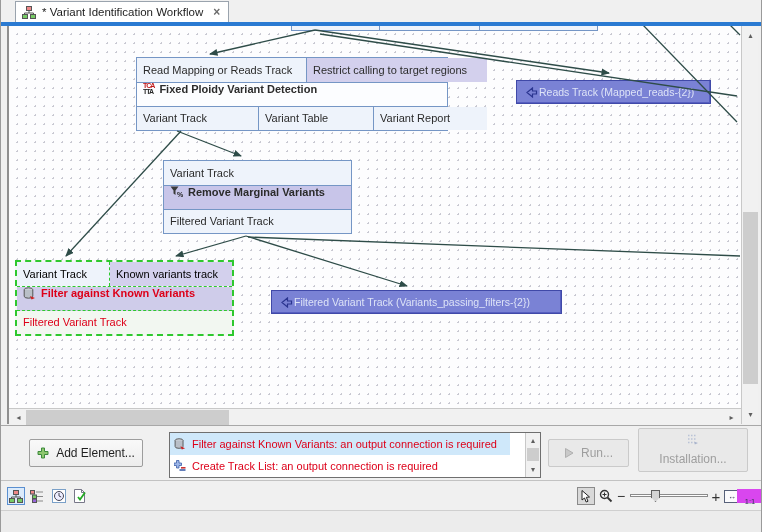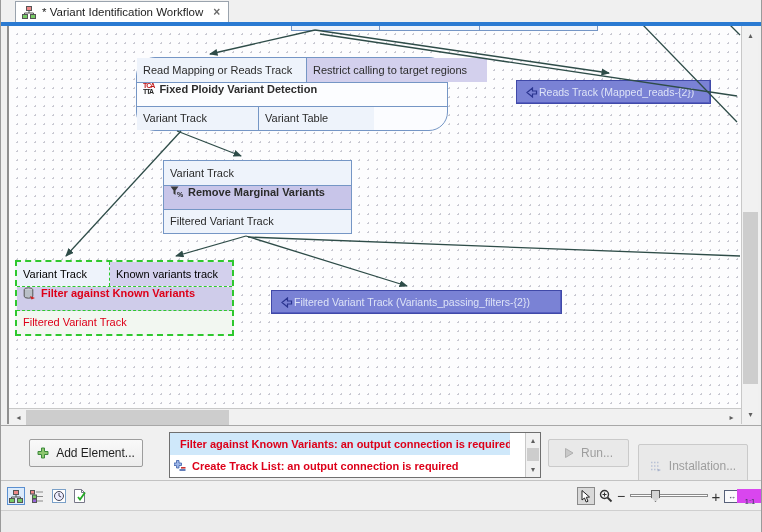--- a/index.html
+++ b/index.html
@@ -49,21 +49,21 @@
   .vscroll{position:absolute;left:740px;top:26px;width:17px;height:398px;background:#f1f1f1;border-left:1px solid #c8c8c8;}
   .hscroll{position:absolute;left:8px;top:408px;width:732px;height:17px;background:#f1f1f1;border-top:1px solid #c8c8c8;}
   .sbtn{position:absolute;display:flex;align-items:center;justify-content:center;color:#5e5e5e;font-size:8px;background:#f1f1f1;}
   .thumb{position:absolute;background:#cdcdcd;}
   
   .bottombar{position:absolute;left:0;top:425px;width:762px;height:55px;background:#f0f0f0;border-top:1px solid #a8a8a8;}
   .btn{position:absolute;display:flex;align-items:center;justify-content:center;gap:7px;font-size:12px;color:#1f1f1f;
        background:linear-gradient(#f9f9f9,#ededed);border:1px solid #9d9d9d;border-radius:2px;}
   .btn.disabled{background:#e9e9e9;border:1px solid #cacaca;color:#9e9e9e;}
   .msgpanel{position:absolute;left:168px;top:6px;width:372px;height:46px;background:#ffffff;border:1px solid #6f6f6f;}
-  .msgrow{display:flex;align-items:center;gap:6px;height:22px;padding:0 4px;font-size:11px;white-space:nowrap;overflow:hidden;width:340px;font-weight:bold;}
+  .msgrow{display:flex;align-items:center;gap:6px;height:22px;padding:0 4px;font-size:11px;white-space:nowrap;overflow:hidden;width:340px;}
   .msgrow.sel{background:#cfe8fa;}
   .msgscroll{position:absolute;right:0;top:0;width:15px;height:44px;background:#f1f1f1;border-left:1px solid #c8c8c8;}
   
   .statusbar{position:absolute;left:0;top:480px;width:762px;height:30px;background:#f0f0f0;border-top:1px solid #c2c2c2;}
   .tool{position:absolute;top:6px;width:18px;height:18px;display:flex;align-items:center;justify-content:center;}
   .tool.selected{background:#dcebfb;border:1px solid #5a8fd0;}
   .tool.pressed{background:#d9d9d9;border:1px solid #8a8a8a;}
   .minus::before{content:"\2212";font-size:14px;color:#333;}
   .plus::before{content:"+";font-size:15px;color:#333;}
   .arr-up::before{content:"\25B4";}
@@ -97,39 +97,41 @@
   <div class="blueband"></div>
   <div class="canvas-ledge"></div>
 
   <div class="canvas">
 
     <div class="truncated">
       <div class="sep" style="left:87px"></div>
       <div class="sep" style="left:187px"></div>
     </div>
 
-    <div class="wfnode" style="left:127px;top:31px;width:312px;border-radius:19px;">
+    <div class="wfnode" style="left:127px;top:31px;width:312px;">
       <div class="row">
         <div class="cell light" style="width:170px">
           <span>Read Mapping or Reads Track</span></div>
         <div class="cell lav" style="width:180px">
           <span>Restrict calling to target regions</span></div>
       </div>
       <div class="titlerow">
         <span class="tca">
           <span class="l1">TCA</span>
           <span class="l2">TTA</span>
         </span>
         <span>Fixed Ploidy Variant Detection</span>
       </div>
       <div class="row outrow">
         <div class="cell light" style="width:122px">
           <span>Variant Track</span></div>
         <div class="cell light" style="width:115px">
           <span>Variant Table</span></div>
+        <div class="cell light" style="width:113px">
+          <span>Variant Report</span></div>
       </div>
     </div>
 
     <div class="ionode" style="left:507px;top:54px;width:195px;">
       <svg width="13" height="11" viewBox="0 0 13 11">
         <path d="M7.5 1 L2 5.5 L7.5 10 V7 H11.5 V4 H7.5 Z" fill="none" stroke="#2b3590" stroke-width="1.2"></path>
       </svg>
       <span>Reads Track (Mapped_reads-{2})</span>
     </div>
 
@@ -243,21 +245,21 @@
         <div class="sbtn arr-dn" style="left:0;top:30px;width:14px;height:13px;"></div>
       </div>
     </div>
 
     <button class="btn disabled" style="left:547px;top:13px;width:81px;height:28px;align-items:center;">
       <svg width="10" height="10" viewBox="0 0 10 10">
         <path d="M1.5 0.5 L9 5 L1.5 9.5 Z" fill="#c9c9c9" stroke="#b0b0b0"></path>
       </svg>
       <span>Run...</span>
     </button>
-    <button class="btn disabled" style="left:637px;top:18px;width:110px;height:44px;">
+    <button class="btn disabled" style="left:637px;top:2px;width:110px;height:44px;flex-direction:column;">
       <svg width="12" height="11" viewBox="0 0 12 11">
         <g stroke="#b9c2d6" stroke-width="1.4" stroke-dasharray="1.5 1.5">
           <path d="M1 1.5 H10"></path>
             <path d="M1 5 H10"></path>
             <path d="M1 8.5 H6"></path>
         </g>
         <path d="M7 7.5 L11 9 L7.8 10.5 Z" fill="#a9b4cc"></path>
       </svg>
       <span>Installation...</span>
     </button>

